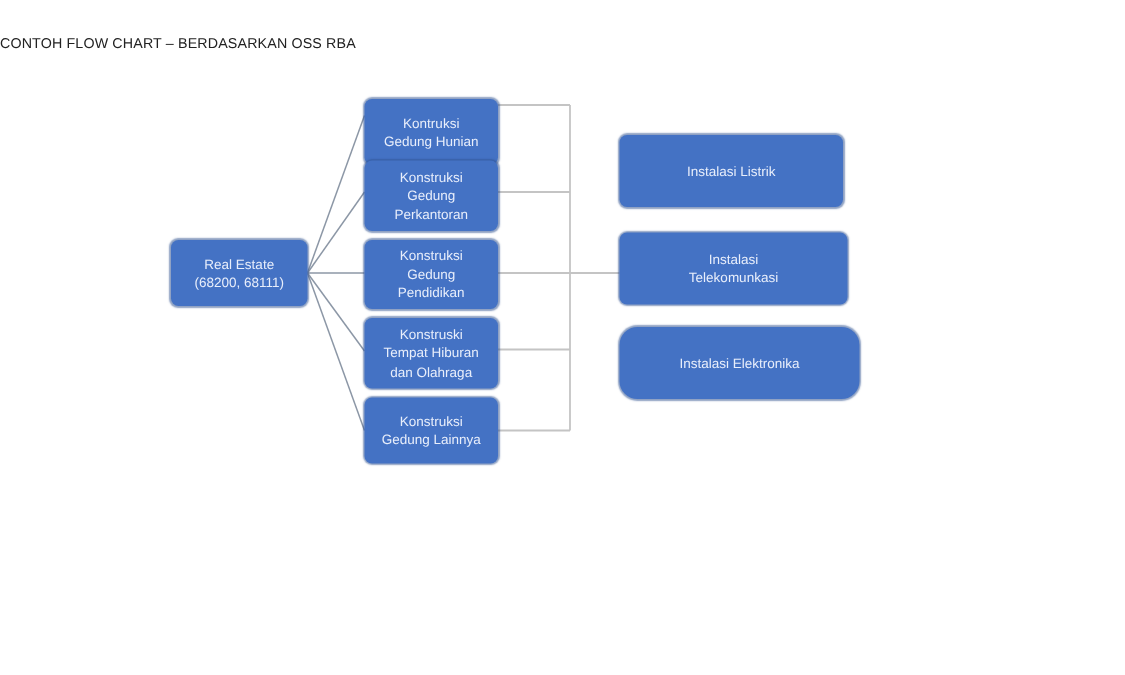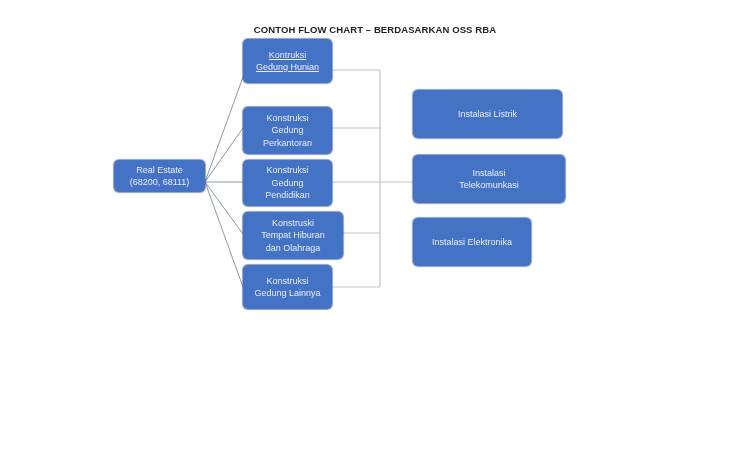--- a/index.html
+++ b/index.html
@@ -1,22 +1,22 @@
 <!DOCTYPE html>
 <html><head>
   <meta charset="utf-8">
   <style>
     html, body { margin: 0; padding: 0; }
     body {
       width: 750px; height: 450px; background: #ffffff; position: relative; overflow: hidden;
       font-family: "Liberation Sans", "DejaVu Sans", sans-serif;
     }
     .title {
-      position: absolute; left: 0; top: 24px; width: 750px; text-align: center;
-      font-size: 9.5px; font-weight: bold; color: #222; letter-spacing: 0.1px;
+      position: absolute; left: 0; top: 24px; width: 750px; 
+      font-size: 9.5px; font-weight: normal; color: #222; letter-spacing: 0.1px;
     }
     .node {
       position: absolute; background: #4472C4; border-radius: 5px;
       box-shadow: 0 0 1px 1px rgba(47,82,143,0.55);
       color: #e8eefb; font-size: 9px; line-height: 12.5px;
       display: flex; align-items: center; justify-content: center; text-align: center;
       box-sizing: border-box; padding: 2px 3px; white-space: pre-line;
     }
     svg.lines { position: absolute; left: 0; top: 0; }
   </style>
@@ -38,33 +38,33 @@
   <g stroke="#c4c4c4" stroke-width="1.2" fill="none">
     <line x1="332" y1="70" x2="380" y2="70"></line>
     <line x1="332" y1="128" x2="380" y2="128"></line>
     <line x1="332" y1="182" x2="413" y2="182"></line>
     <line x1="332" y1="233" x2="380" y2="233"></line>
     <line x1="332" y1="287" x2="380" y2="287"></line>
     <line x1="380" y1="70" x2="380" y2="287"></line>
   </g>
 </svg>
 
-<div class="node" style="left:114px;top:160px;width:91px;height:32px;">Real Estate
+<div class="node" style="left:114px;top:160px;width:91px;height:44px;">Real Estate
 (68200, 68111)</div>
 
-<div class="node" style="left:243px;top:39px;width:89px;height:44px;text-decoration:underline;">Kontruksi
+<div class="node" style="left:243px;top:66px;width:89px;height:44px;">Kontruksi
 Gedung Hunian</div>
 <div class="node" style="left:243px;top:107px;width:89px;height:47px;">Konstruksi
 Gedung
 Perkantoran</div>
 <div class="node" style="left:243px;top:160px;width:89px;height:46px;">Konstruksi
 Gedung
 Pendidikan</div>
-<div class="node" style="left:243px;top:212px;width:100px;height:47px;">Konstruski
+<div class="node" style="left:243px;top:212px;width:89px;height:47px;">Konstruski
 Tempat Hiburan
 dan Olahraga</div>
 <div class="node" style="left:243px;top:265px;width:89px;height:44px;">Konstruksi
 Gedung Lainnya</div>
 
 <div class="node" style="left:413px;top:90px;width:149px;height:48px;">Instalasi Listrik</div>
 <div class="node" style="left:413px;top:155px;width:152px;height:48px;">Instalasi
 Telekomunkasi</div>
-<div class="node" style="left:413px;top:218px;width:118px;height:48px;">Instalasi Elektronika</div>
+<div class="node" style="left:413px;top:218px;width:160px;height:48px;border-radius:12px;">Instalasi Elektronika</div>
 
 </body></html>

